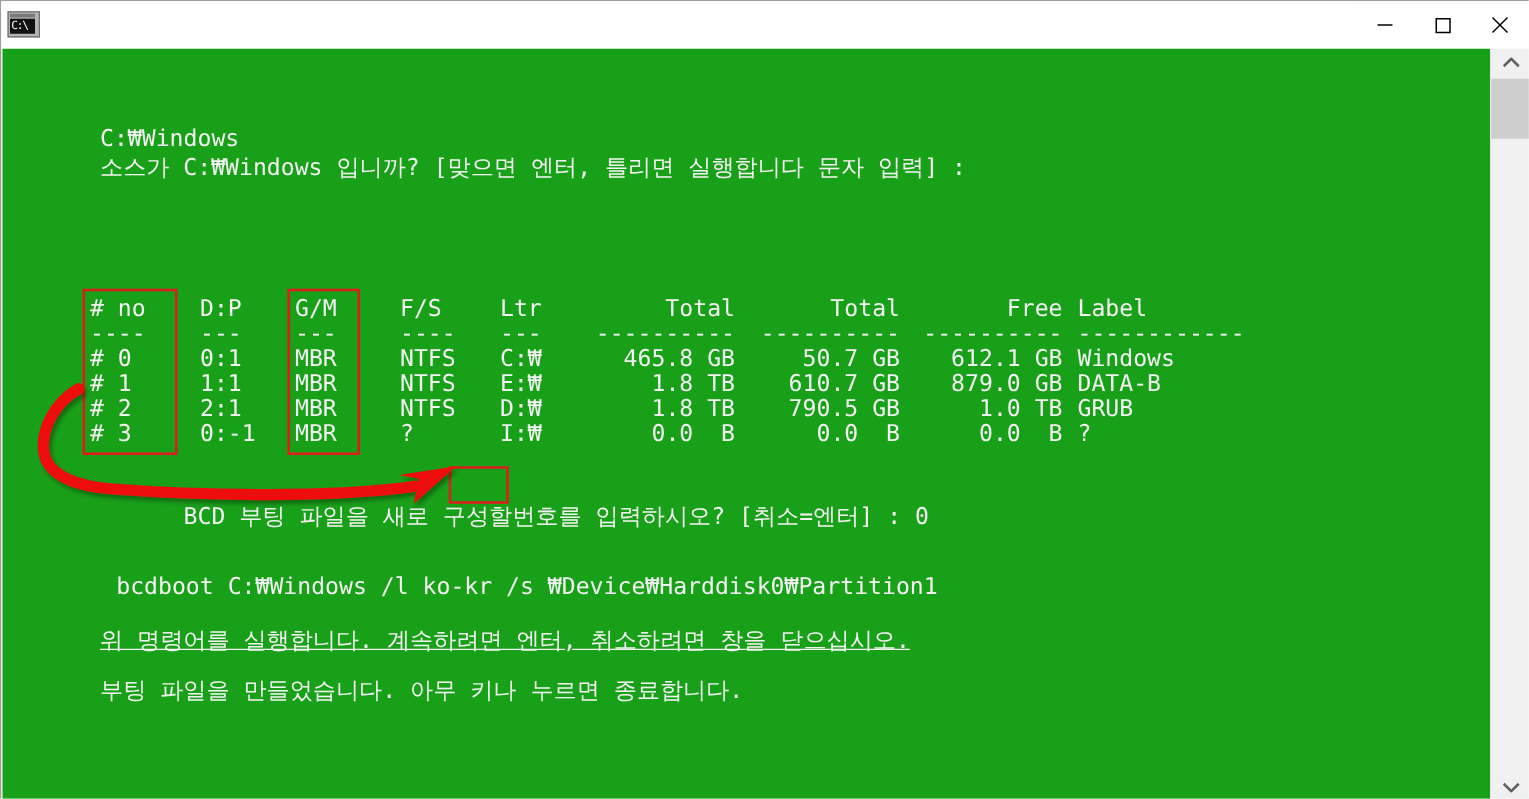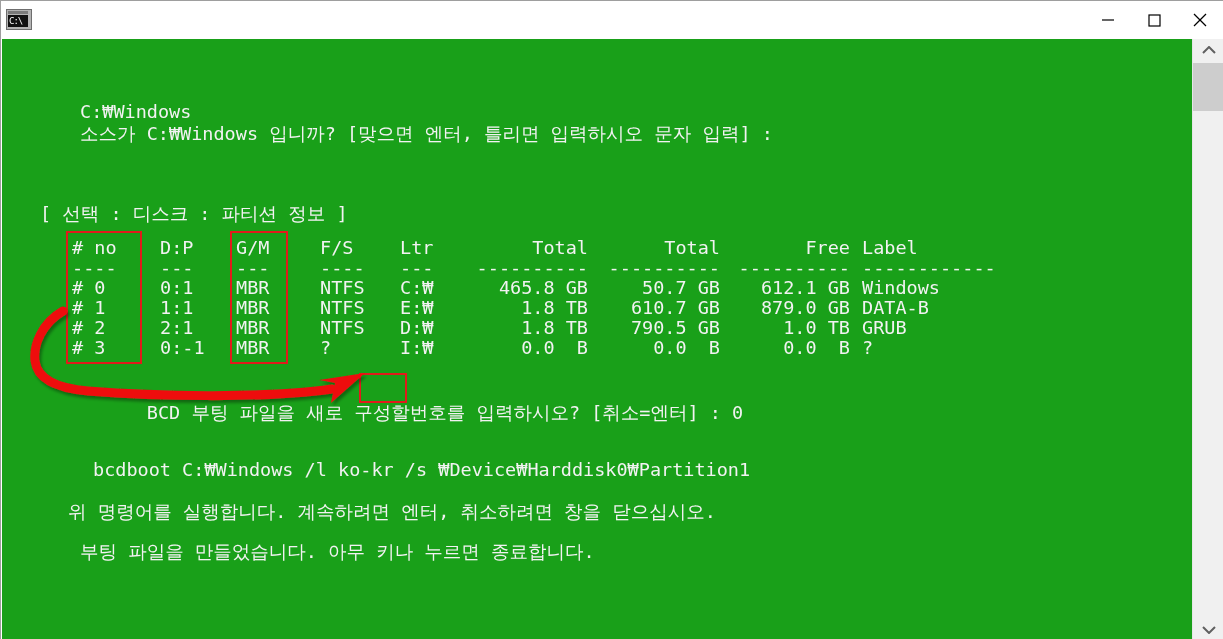--- a/index.html
+++ b/index.html
@@ -180,22 +180,21 @@
       <svg width="22" height="22" viewBox="0 0 22 22">
         <line x1="5" y1="5" x2="17" y2="17" stroke="#000" stroke-width="1.2"></line>
         <line x1="17" y1="5" x2="5" y2="17" stroke="#000" stroke-width="1.2"></line>
       </svg>
     </div>
   </div>
 
   <div id="console">
 
     <div class="line" style="left:78px; top:62px;">C:₩Windows</div>
-    <div class="line" style="left:78px; top:82px;">소스가 C:₩Windows 입니까? [맞으면 엔터, 틀리면 입력하시오 문자 입력] :</div>
-    <div class="line" style="left:38px; top:162px;">[ 선택 : 디스크 : 파티션 정보 ]</div>
+    <div class="line" style="left:78px; top:82px;">소스가 C:₩Windows 입니까? [맞으면 엔터, 틀리면 실행합니다 문자 입력] :</div>
 
     <div id="disk-table" style="position:absolute; left:70px; top:198px;">
       <div id="table-header-row" style="position:relative; height:20px;">
           <div style="position: absolute; left: 0px; top: 0px; width: 60px; text-align: left; white-space: pre; font-family: &quot;DejaVu Sans Mono&quot;, &quot;Liberation Mono&quot;, monospace; font-size: 18.5px; color: rgb(242, 242, 242);"># no</div>
           <div style="position: absolute; left: 88px; top: 0px; width: 62px; text-align: left; white-space: pre; font-family: &quot;DejaVu Sans Mono&quot;, &quot;Liberation Mono&quot;, monospace; font-size: 18.5px; color: rgb(242, 242, 242);">D:P</div>
           <div style="position: absolute; left: 164px; top: 0px; width: 50px; text-align: left; white-space: pre; font-family: &quot;DejaVu Sans Mono&quot;, &quot;Liberation Mono&quot;, monospace; font-size: 18.5px; color: rgb(242, 242, 242);">G/M</div>
           <div style="position: absolute; left: 248px; top: 0px; width: 52px; text-align: left; white-space: pre; font-family: &quot;DejaVu Sans Mono&quot;, &quot;Liberation Mono&quot;, monospace; font-size: 18.5px; color: rgb(242, 242, 242);">F/S</div>
           <div style="position: absolute; left: 328px; top: 0px; width: 50px; text-align: left; white-space: pre; font-family: &quot;DejaVu Sans Mono&quot;, &quot;Liberation Mono&quot;, monospace; font-size: 18.5px; color: rgb(242, 242, 242);">Ltr</div>
           <div style="position: absolute; left: 398px; top: 0px; width: 118px; text-align: right; white-space: pre; font-family: &quot;DejaVu Sans Mono&quot;, &quot;Liberation Mono&quot;, monospace; font-size: 18.5px; color: rgb(242, 242, 242);">Total</div>
           <div style="position: absolute; left: 530px; top: 0px; width: 118px; text-align: right; white-space: pre; font-family: &quot;DejaVu Sans Mono&quot;, &quot;Liberation Mono&quot;, monospace; font-size: 18.5px; color: rgb(242, 242, 242);">Total</div>
@@ -259,21 +258,21 @@
             <div style="position: absolute; left: 790px; top: 0px; width: 140px; text-align: left; white-space: pre; font-family: &quot;DejaVu Sans Mono&quot;, &quot;Liberation Mono&quot;, monospace; font-size: 18.5px; color: rgb(242, 242, 242);">?</div>
           </div>
         </div>
     </div>
 
     <div class="line" style="left:78px; top:340px;">
       <span>BCD 부팅 파일을 새로 구성할ㅤ</span><span>번호</span><span>를 입력하시오? [취소=엔터] : 0</span>
     </div>
 
     <div class="line" style="left:91px; top:420px;">bcdboot C:₩Windows /l ko-kr /s ₩Device₩Harddisk0₩Partition1</div>
-    <div class="line" style="left:66px; top:460px;">위 명령어를 실행합니다. 계속하려면 엔터, 취소하려면 창을 닫으십시오.</div>
+    <div class="line" style="left:78px; top:460px;text-decoration:underline;">위 명령어를 실행합니다. 계속하려면 엔터, 취소하려면 창을 닫으십시오.</div>
     <div class="line" style="left:78px; top:500px;">부팅 파일을 만들었습니다. 아무 키나 누르면 종료합니다.</div>
   </div>
 
   <div id="annotations">
     <div class="redbox" style="left:64px;  top:192px; width:76px;  height:133px;"></div>
     <div class="redbox" style="left:228px; top:192px; width:58px;  height:133px;"></div>
     <div class="redbox" style="left:357px; top:334px; width:48px;  height:30px;"></div>
 
     <svg width="1190" height="600" style="position:absolute; left:0; top:0;">
       <defs>

